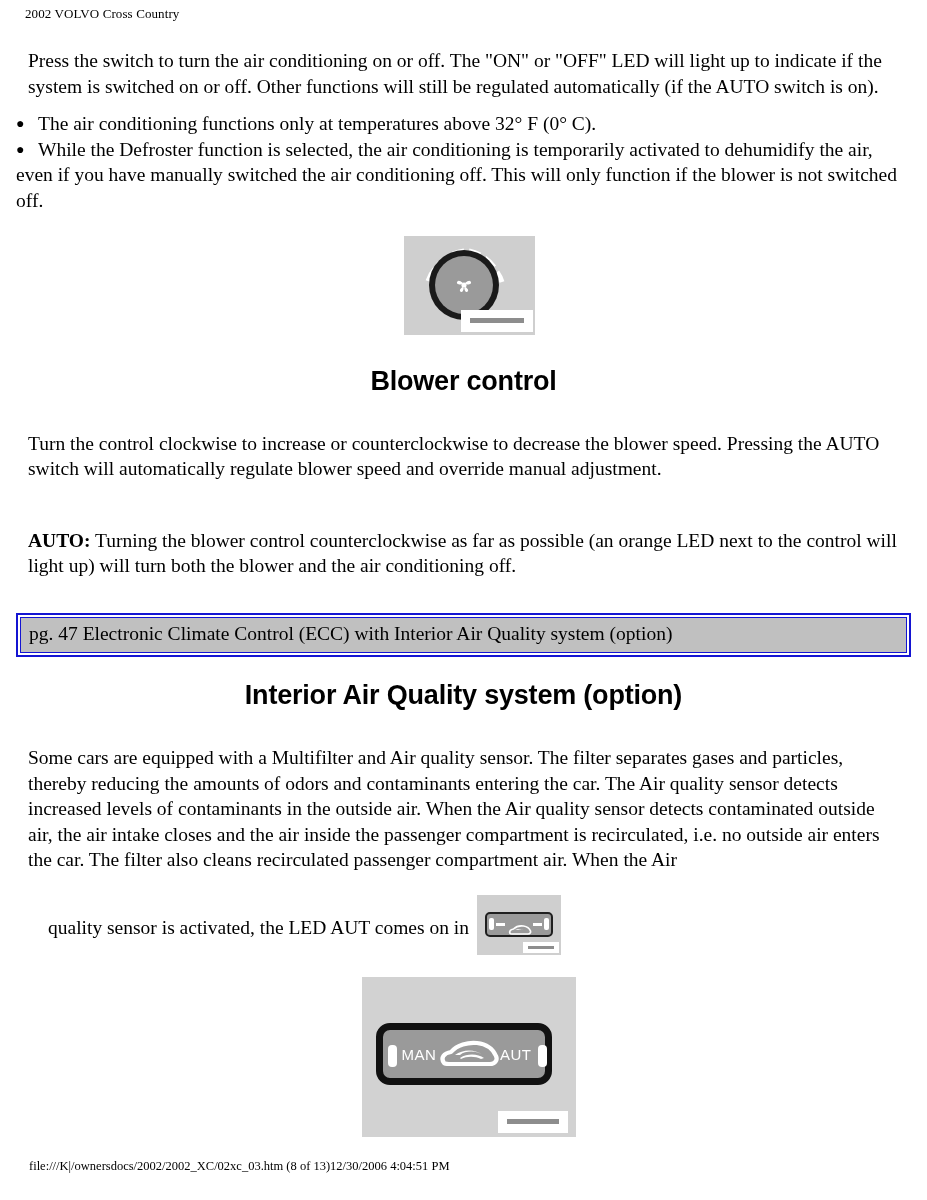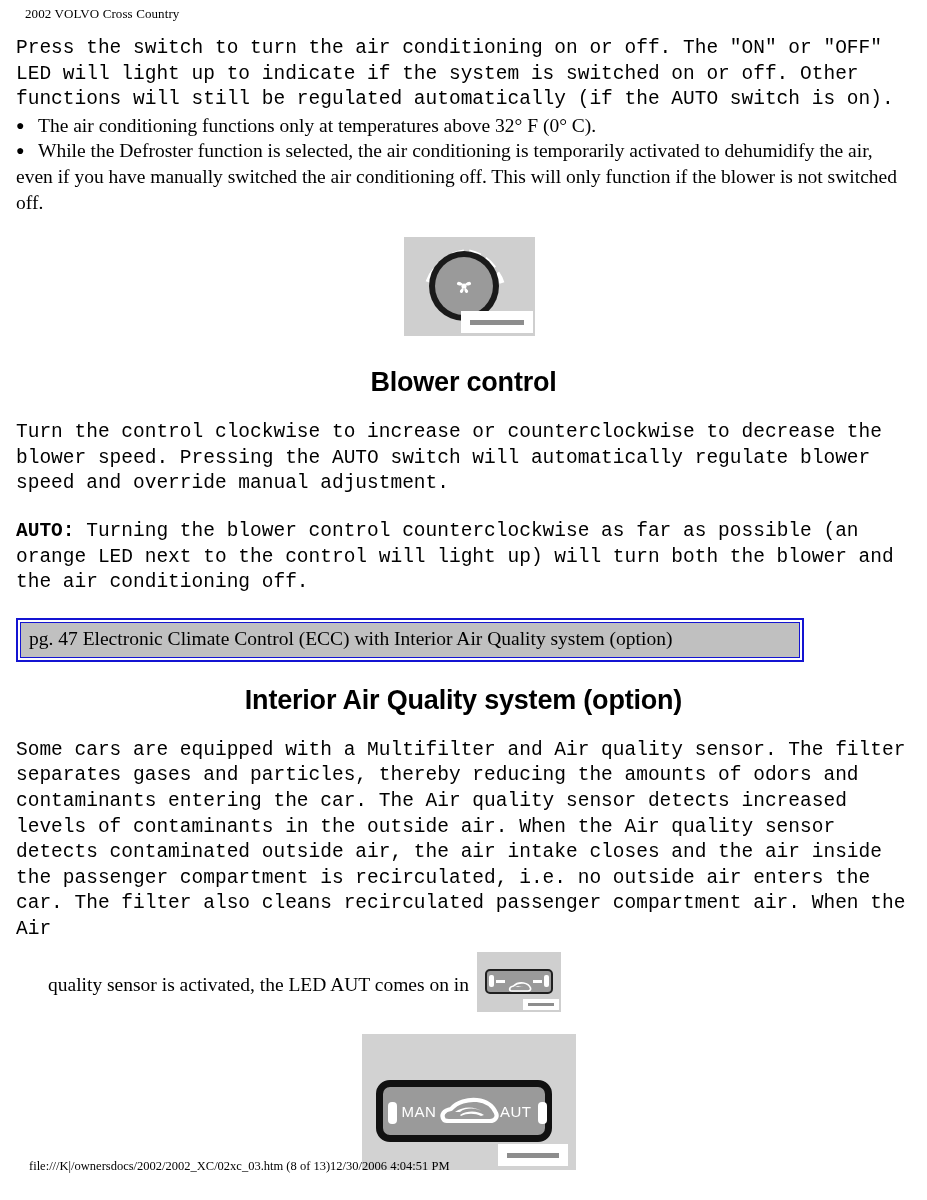--- a/index.html
+++ b/index.html
@@ -35,25 +35,24 @@
 
   
   .content {
     position: absolute;
     top: 36px;
     left: 16px;
     width: 895px;
   }
 
   p.body-text {
-    margin: 0;
+    margin: 12px;
     font-size: 19.5px;
     line-height: 25.6px;
     text-align: left;
-    font-family: Liberation Mono, monospace;
   }
 
   ul.bullets {
     margin: 0;
     padding: 0;
     list-style: none;
   }
   ul.bullets li {
     margin: 0;
     font-size: 19.5px;
@@ -223,21 +222,21 @@
     bottom: 2px;
     width: 36px;
     height: 11px;
   }
   .fig-aut-small .caption-chip .bar { width: 26px; height: 3px; }
 
   
   .fig-aut-large {
     position: relative;
     width: 214px;
-    height: 136px;
+    height: 160px;
     background: #d2d2d2;
     margin-left: 10px;
   }
   .fig-aut-large .btn {
     position: absolute;
     left: 14px;
     top: 46px;
     width: 176px;
     height: 62px;
     border: 7px solid #111111;
@@ -279,21 +278,21 @@
     bottom: 4px;
     width: 70px;
     height: 22px;
   }
   .fig-aut-large .caption-chip .bar { width: 52px; }
 
   
   .ref-box {
     position: relative;
     box-sizing: border-box;
-    width: 788px;
+    width: 895px;
     border: 2px solid #1414d2;
     background: #ffffff;
     padding: 2px;
   }
   .ref-box .ref-inner {
     box-sizing: border-box;
     border: 1px solid #1414d2;
     background: #c0c0c0;
     padding: 3px 8px 5px 8px;
   }

